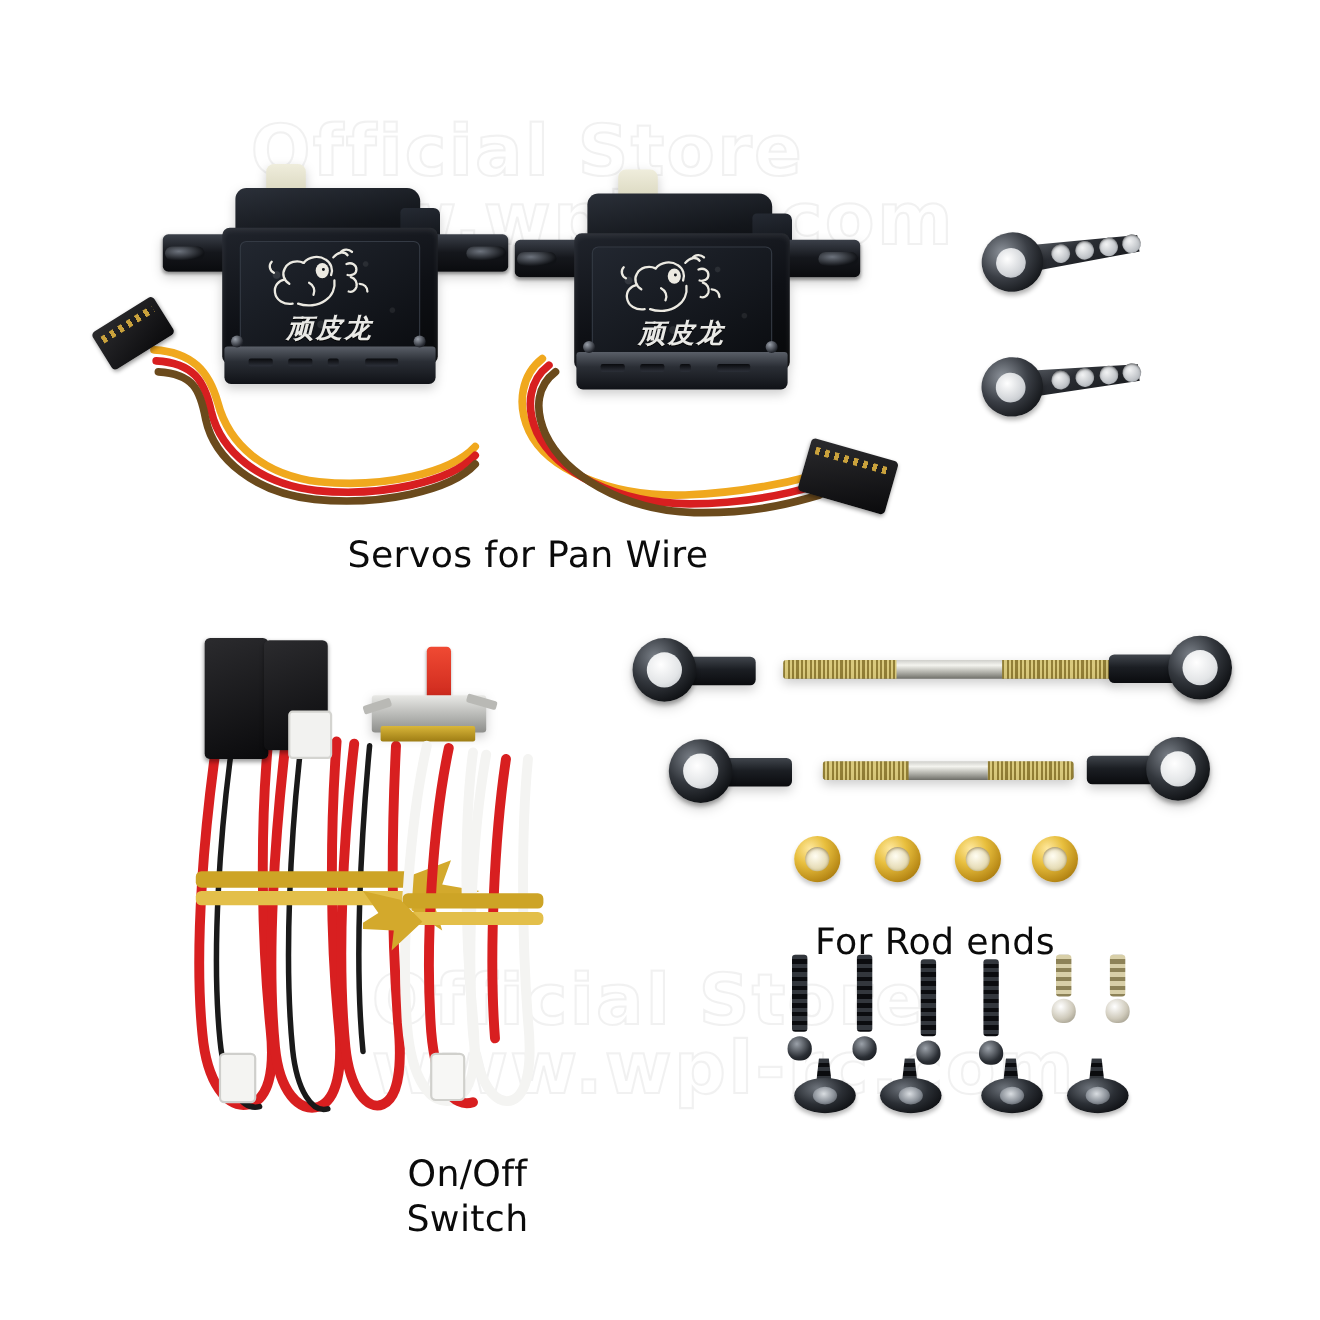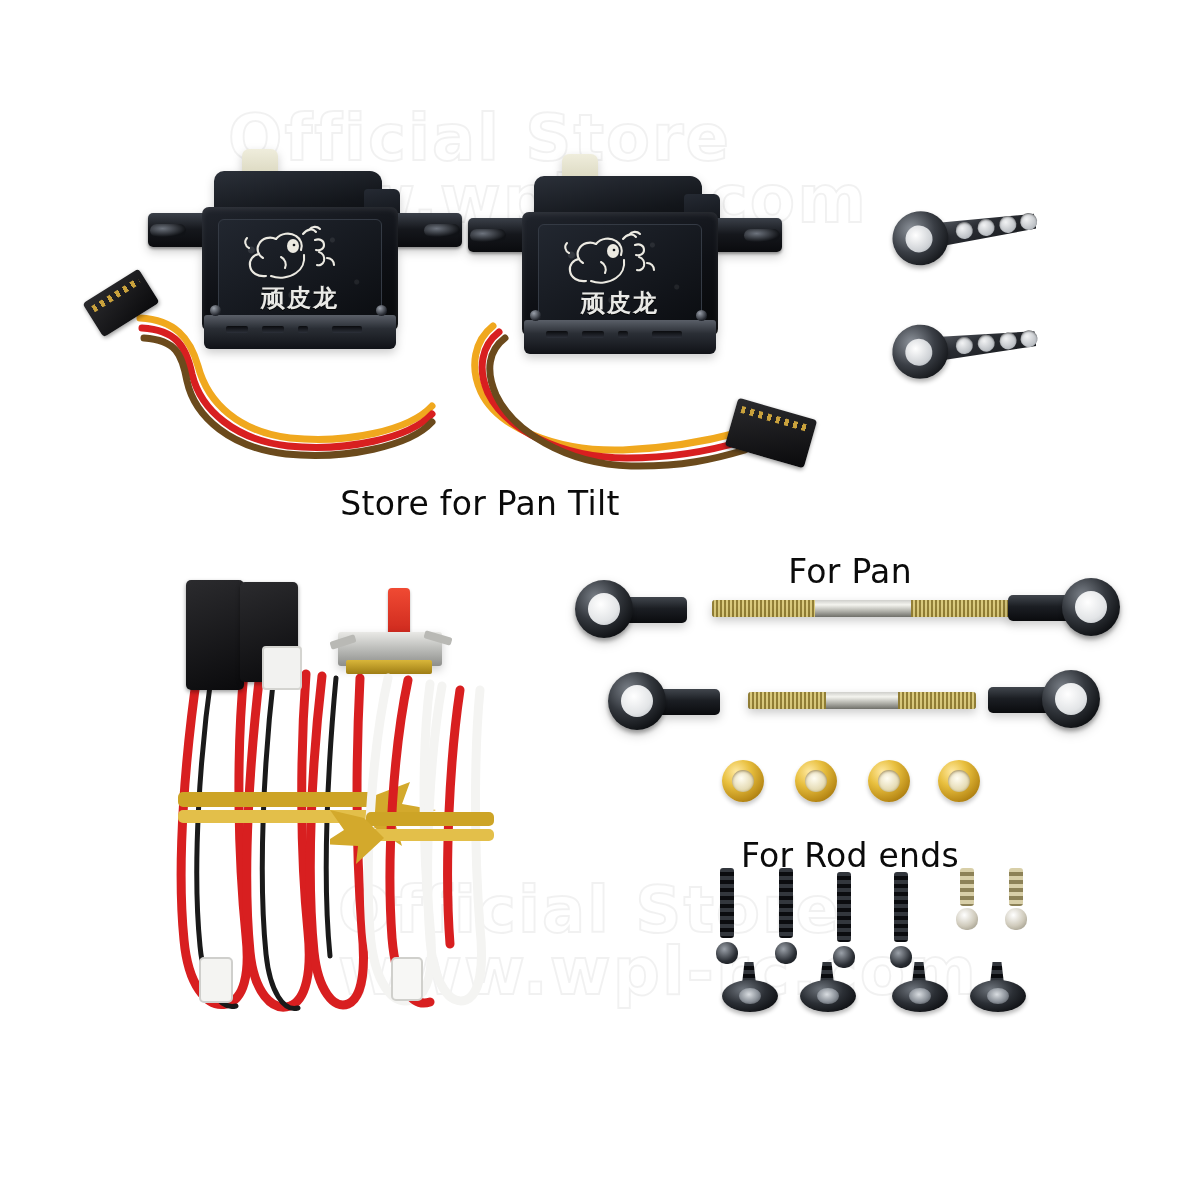--- a/index.html
+++ b/index.html
@@ -44,21 +44,21 @@
   .servo .body{position:absolute;left:22px;top:42px;width:196px;height:124px;
       background:linear-gradient(165deg,#20242c 0%,#0e1015 55%,#070809 100%);
       border-radius:7px;box-shadow:inset 0 2px 6px rgba(255,255,255,.10);}
   .servo .label{position:absolute;left:38px;top:54px;width:162px;height:100px;border-radius:6px;
       background:
         radial-gradient(circle at 20% 30%,rgba(255,255,255,.10) 0 3px,transparent 4px),
         radial-gradient(circle at 70% 20%,rgba(255,255,255,.08) 0 2px,transparent 3px),
         radial-gradient(circle at 45% 75%,rgba(255,255,255,.09) 0 3px,transparent 4px),
         radial-gradient(circle at 85% 62%,rgba(255,255,255,.07) 0 2px,transparent 3px),
         linear-gradient(150deg,#222730,#0b0d11);
-      border:1px solid #343a44;}
+      border:1px solid #343a44;font-style:italic;}
   .servo .logo{position:absolute;left:0;right:0;top:4px;height:58px;}
   .servo .cn{position:absolute;left:0;right:0;bottom:6px;text-align:center;
       font-family:"DejaVu Sans",sans-serif;font-weight:700;font-size:24px;
       color:#e9e9e6;letter-spacing:2px;text-shadow:0 1px 0 #000;}
   .servo .base{position:absolute;left:24px;top:150px;width:192px;height:34px;
       background:linear-gradient(180deg,#5a5f68 0%,#2a2e35 40%,#101217 100%);
       border-radius:3px 3px 6px 6px;}
   .servo .vent{position:absolute;top:11px;width:22px;height:7px;border-radius:2px;
       background:linear-gradient(180deg,#0a0b0e,#2c3039);}
   .servo .scr{position:absolute;width:11px;height:11px;border-radius:50%;
@@ -238,21 +238,21 @@
     <g fill="none" stroke-width="7" stroke-linecap="round">
       <path d="M38 26 C 20 40 14 66 26 92 C 42 126 98 152 168 150 C 218 148 256 140 286 132" stroke="#f0a81e"></path>
       <path d="M44 32 C 27 45 22 68 33 93 C 50 128 104 158 172 158 C 222 158 258 150 288 141" stroke="#d81f20"></path>
       <path d="M50 38 C 34 50 30 70 41 95 C 58 131 110 164 176 166 C 226 167 260 159 290 150" stroke="#6b4a1c"></path>
     </g>
   </svg>
   <div class="conn" style="left:730px;top:408px;width:82px;height:50px;transform:rotate(16deg);">
     <div class="pins"></div>
   </div>
 
-  <div class="cap" style="left:280px;top:484px;width:400px;">Store for Pan Tilt</div>
+  <div class="cap" style="left:280px;top:484px;width:400px;">Servos for Pan Wire</div>
 
   <div class="horn" style="left:890px;top:205px;transform:rotate(-8deg);">
     <div class="arm"></div>
     <div class="h" style="left:66px;"></div>
     <div class="h" style="left:88px;"></div>
     <div class="h" style="left:110px;"></div>
     <div class="h" style="left:131px;"></div>
     <div class="hub"></div>
     <div class="hubin"></div>
   </div>
@@ -261,21 +261,20 @@
     <div class="arm"></div>
     <div class="h" style="left:66px;"></div>
     <div class="h" style="left:88px;"></div>
     <div class="h" style="left:110px;"></div>
     <div class="h" style="left:131px;"></div>
     <div class="hub"></div>
     <div class="hubin"></div>
   </div>
 
 
-  <div class="cap" style="left:700px;top:552px;width:300px;">For Pan</div>
 
   <div class="rodend left shadow" style="left:575px;top:580px;">
     <div class="shank"></div>
     <div class="ring"></div>
     <div class="ringin"></div>
   </div>
 
   <div class="rod shadow" style="left:712px;top:600px;width:302px;">
     <div class="thr l"></div>
     <div class="thr r"></div>
@@ -394,14 +393,16 @@
       <path d="M130 30 C 120 96 114 206 120 284" stroke="#d81f20"></path>
     </g>
     <g>
       <rect x="36" y="152" width="128" height="14" rx="5" fill="#cda426"></rect>
       <rect x="36" y="169" width="128" height="12" rx="5" fill="#e3bf4a"></rect>
       <path d="M34 158 l-34 -8 14 20 -22 14 36 2 -2 18 28 -26z" fill="#d3a92c"></path>
     </g>
     <rect x="62" y="298" width="30" height="42" rx="4" fill="#f7f7f5" stroke="#d0d0cc" stroke-width="2"></rect>
   </svg>
 
+  <div class="cap" style="left:310px;top:1046px;width:230px;line-height:1.25;">On/Off
+Switch</div>
 
 </div>
 
 </body></html>

